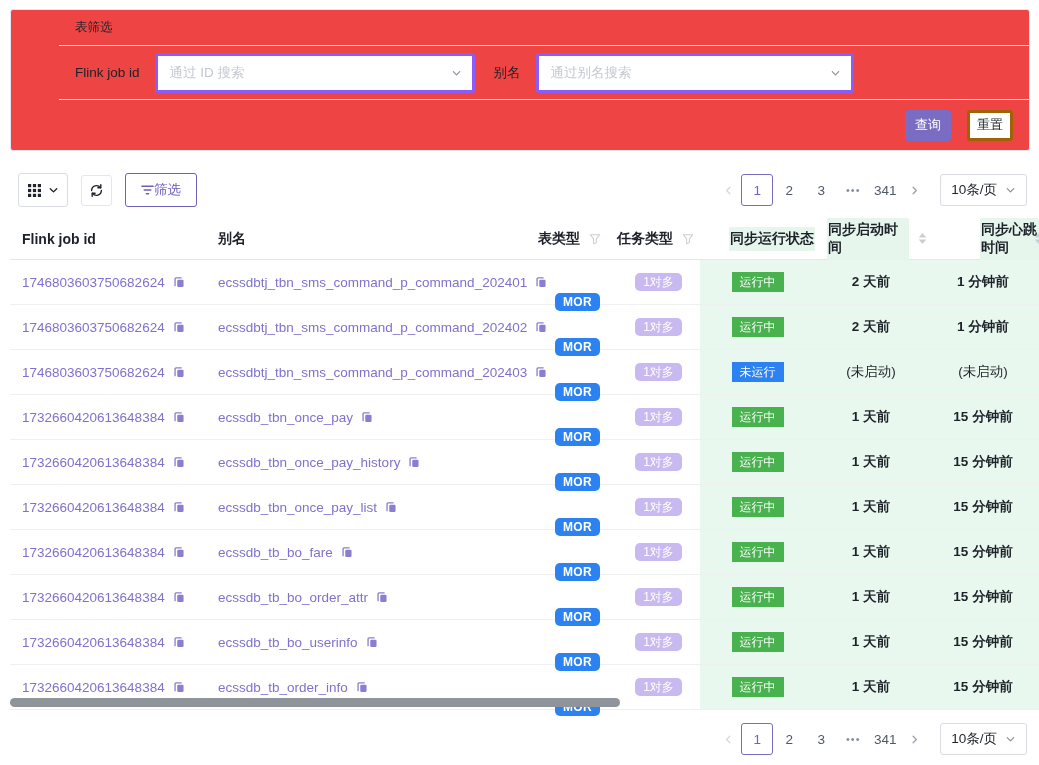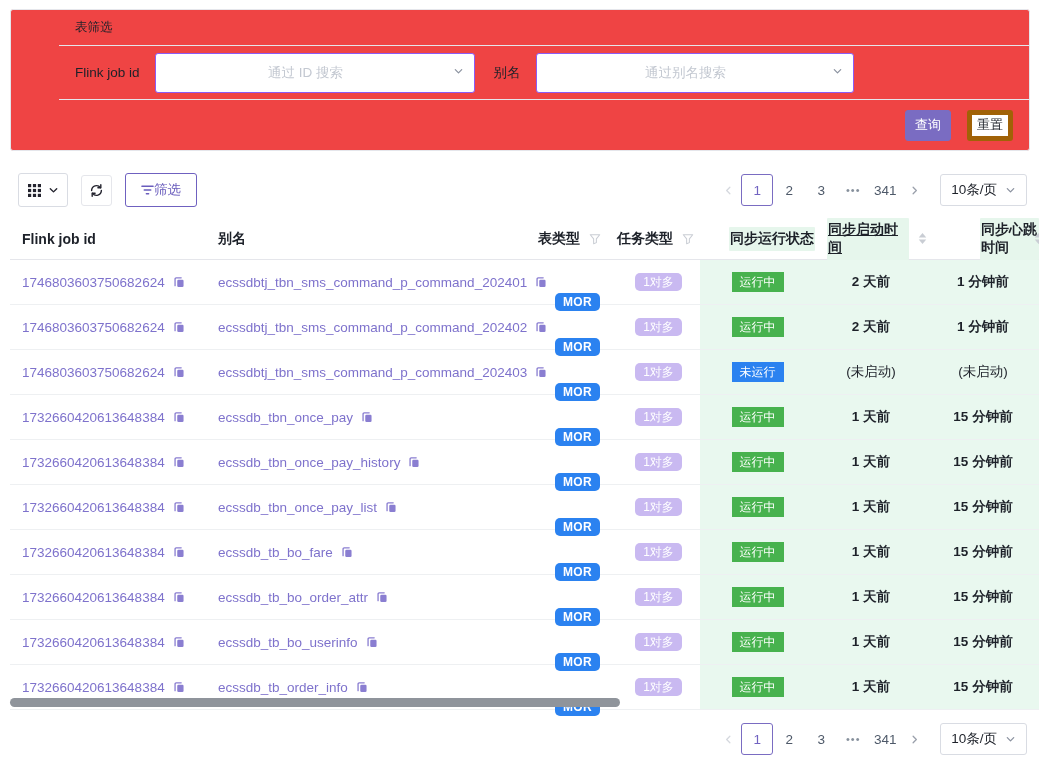--- a/index.html
+++ b/index.html
@@ -12,31 +12,31 @@
 
   
   .filter-card { position:absolute; left:10px; top:9px; width:1020px; background:#ef4444;
     border:1px solid #e5e6eb; border-radius:3px;padding-left:48px; }
   .card-header { height:36px; line-height:35px; padding:0 16px; font-size:12.5px;
     color:#1d2129; border-bottom:1px solid #e5e6eb; }
   .card-body { display:flex; align-items:center; height:54px; padding:0 16px;
     border-bottom:1px solid #e5e6eb; }
   .fl-label { font-size:13.5px; color:#1d2129; margin-right:15px; white-space:nowrap; }
   .fl-label2 { margin-left:19px; }
-  .select-box { position:relative; width:320px; height:40px; border:1px solid #8b5cf6;
+  .select-box { position:relative; width:320px; height:40px; border:3px solid #8b5cf6;
     border-radius:3px; display:flex; align-items:center; padding:0 30px 0 12px;
-    background:#fff; cursor:pointer;justify-content:center; }
+    background:#fff; cursor:pointer; }
   .placeholder { color:#c3c8d1; font-size:13.5px; white-space:nowrap; overflow:hidden; }
   .select-chevron { position:absolute; right:10px; top:12px; color:#8a919f; }
   .card-footer { display:flex; justify-content:flex-end; align-items:center;
     gap:16px; height:50px; padding:0 16px; }
   .btn { height:31px; border-radius:3px; font-size:13px; display:inline-flex;
     align-items:center; justify-content:center; cursor:pointer; }
   .btn-primary { background:#7a6cc2; color:#fff; border:1px solid #7a6cc2; width:46px; }
-  .btn-default { background:#fff; color:#1d2129; border:5px solid #a16207; width:46px; }
+  .btn-default { background:#fff; color:#1d2129; border:3px solid #a16207; width:46px; }
 
   
   .toolbar { position:absolute; left:18px; right:12px; top:173px; height:34px;
     display:flex; align-items:center; justify-content:space-between; }
   .toolbar-left { display:flex; align-items:center; gap:13px; }
   .tb-btn { background:#fff; border:1px solid #d9dce3; border-radius:3px; height:34px;
     display:inline-flex; align-items:center; justify-content:center; cursor:pointer; }
   .tb-grid { width:50px; gap:7px; color:#23232e; }
   .tb-refresh { width:31px; height:31px; border-color:#e5e6eb; color:#23232e; }
   .tb-filter { width:72px; border-color:#6f61c0; color:#6a5dbd; font-size:13.5px; }
@@ -67,21 +67,21 @@
   .td { display:flex; align-items:center; height:100%; font-size:13.5px; }
   .c1 { width:208px; padding-left:12px; }
   .c2 { width:320px; }
   .c3 { width:79px; justify-content:center; }
   .c4 { width:83px; justify-content:center; }
   .c5 { width:115px; justify-content:center; }
   .c6 { width:112px; justify-content:center; }
   .c7 { flex:1; justify-content:center; position:relative; }
   .th.c3, .th.c4 { justify-content:flex-start; gap:9px; }
   .th.c5 { justify-content:flex-end; padding-left:8px; }
-  .th.c6 { justify-content:flex-start; gap:9px; padding-left:12px;text-decoration:underline; }
+  .th.c6 { justify-content:flex-start; gap:9px; padding-left:12px; }
   .th.c7 { justify-content:flex-start; padding-left:6px;margin-left:47px; }
   .hl { background:#e6f6ec; padding:3px 1px; border-radius:1px; }
   .green { background:#e9f8ef; }
   .bold { font-weight:700; }
   .link { color:#7e72cc; text-decoration:none; cursor:pointer; white-space:nowrap; }
   .copy-btn { margin-left:7px; cursor:pointer; display:inline-flex; }
   .tag { font-size:12px; color:#fff; border-radius:5px; padding:3px 8px; line-height:1;
     display:inline-flex; align-items:center; }
   .tag-blue { font-weight:700; letter-spacing:.3px;margin-top:40px; }
   .badge { font-size:12px; color:#fff; border-radius:0; padding:4px 8px; line-height:1; }

